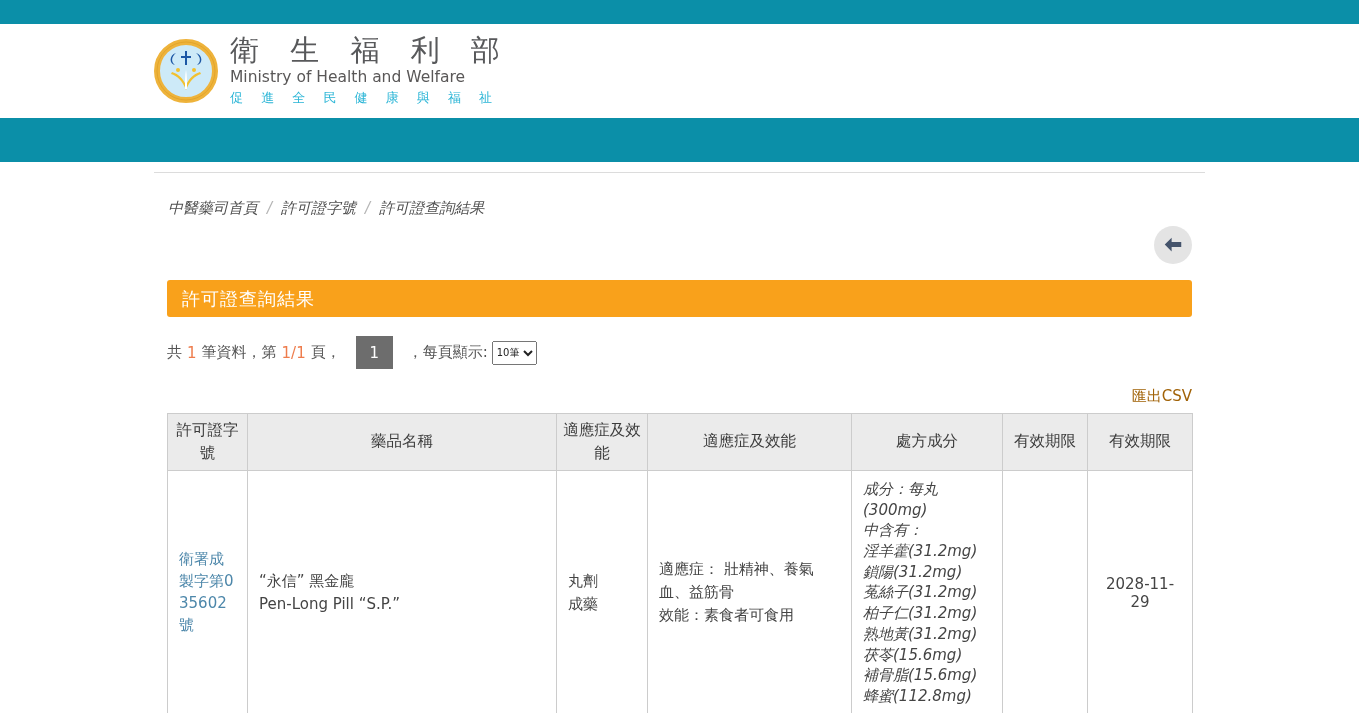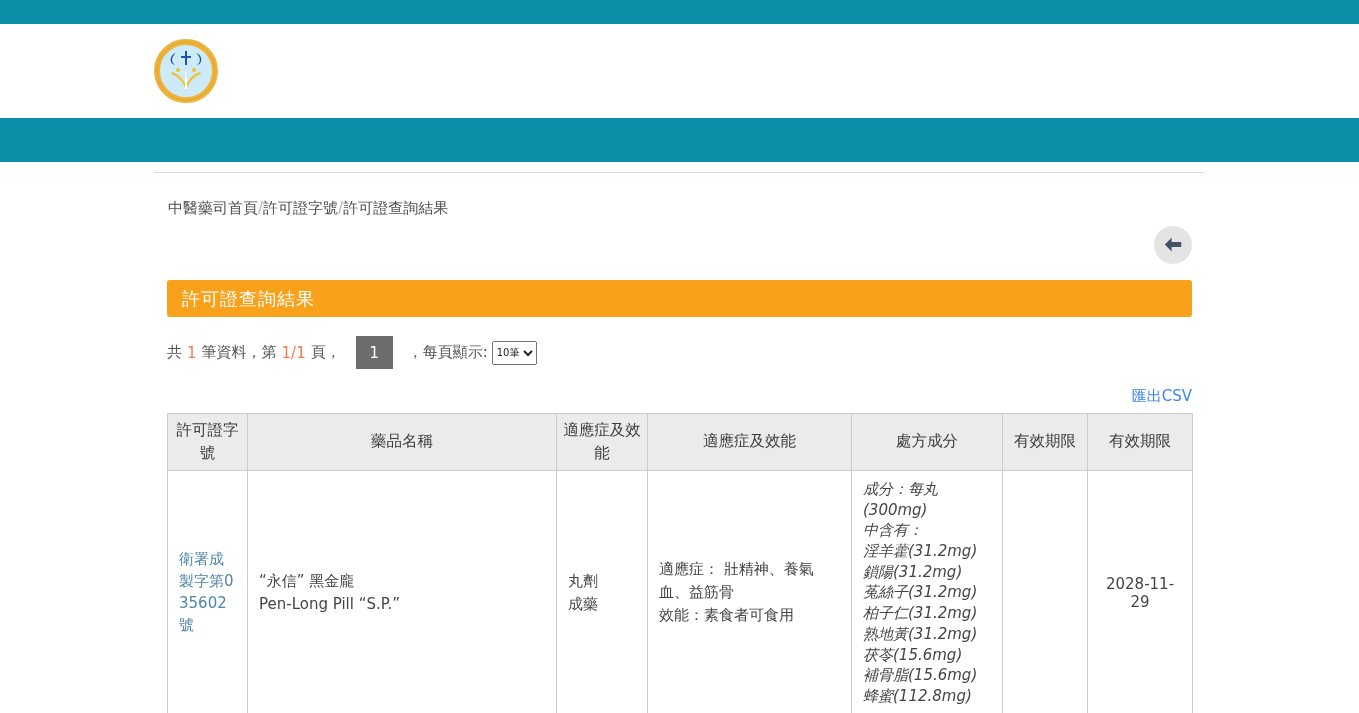--- a/index.html
+++ b/index.html
@@ -35,21 +35,21 @@
     margin-top: 3px; font-weight: 500; white-space: nowrap;
   }
   .navbar { height: 44px; background: var(--teal); }
 
   .container {
     width: 1051px; margin: 10px auto 0;
     border-top: 1px solid #dcdcdc;
   }
   .breadcrumb {
     margin: 26px 14px 0; font-size: 15px; color: #4f4f4f;
-    display: flex; align-items: center; height: 18px;
+    display: flex; align-items: center; gap: 9px; height: 18px; font-style: italic;
   }
   .breadcrumb a { color: #4f4f4f; text-decoration: none; cursor: pointer; }
   .breadcrumb .sep { color: #b5b5b5; }
 
   .back-row { display: flex; justify-content: flex-end; margin: 9px 13px 0; height: 38px; }
   .back-btn {
     width: 38px; height: 38px; border-radius: 50%;
     background: #e4e4e4; border: none; cursor: pointer;
     display: flex; align-items: center; justify-content: center; padding: 0;
   }
@@ -69,21 +69,21 @@
     width: 37px; height: 33px; background: #6d6d6d; color: #fff;
     border: none; font-size: 15px; margin: 0 15px; cursor: pointer;
     font-family: inherit;
   }
   .per-page-select {
     font-size: 10px; height: 24px; margin-left: 4px;
     font-family: inherit; color: #222;
   }
 
   .csv-row { margin: 18px 13px 0; text-align: right; font-size: 15px; height: 18px; }
-  .csv-link { color: #3b82f6; text-decoration: none; cursor: pointer; }
+  .csv-link { color: #a16207; text-decoration: none; cursor: pointer; }
 
   table.results {
     margin: 8px 13px 0; border-collapse: collapse; width: 1025px;
     table-layout: fixed; font-size: 15px; color: #444;
   }
   .results th, .results td { border: 1px solid var(--border); }
   .results th {
     background: #ebebeb; font-weight: normal; height: 57px;
     font-size: 15.5px; color: #3c3c3c; padding: 4px; line-height: 1.5;
     text-align: center;
@@ -111,20 +111,25 @@
       <path d="M22 14 c-7 2 -7 11 -1 12 c-4 -3 -4 -8 1 -12" fill="#1c57a5"></path>
       <path d="M42 14 c7 2 7 11 1 12 c4 -3 4 -8 -1 -12" fill="#1c57a5"></path>
       <path d="M31 12 h2 v14 h-2 z" fill="#1c57a5"></path>
       <path d="M27 17 h10 v2 h-10 z" fill="#1c57a5"></path>
       <path d="M32 51 C 28 41 23 37 17 35 l1 -2 c7 2 11 7 14 13 z" fill="#f2c12e"></path>
       <path d="M32 51 C 36 41 41 37 47 35 l-1 -2 c-7 2 -11 7 -14 13 z" fill="#f2c12e"></path>
       <path d="M31 50 c0 -9 0 -14 1 -19 c1 5 1 10 1 19 z" fill="#ffffff"></path>
       <circle cx="24" cy="31" r="2" fill="#f2c12e"></circle>
       <circle cx="40" cy="31" r="2" fill="#f2c12e"></circle>
     </svg>
+    <div class="brand">
+      <div class="brand-zh">衛 生 福 利 部</div>
+      <div class="brand-en">Ministry of Health and Welfare</div>
+      <div class="brand-slogan">促 進 全 民 健 康 與 福 祉</div>
+    </div>
   </div>
 </div>
 
 <div class="navbar"></div>
 
 <div class="container">
 
   <div class="breadcrumb">
     <a>中醫藥司首頁</a>
     <span class="sep">/</span>

